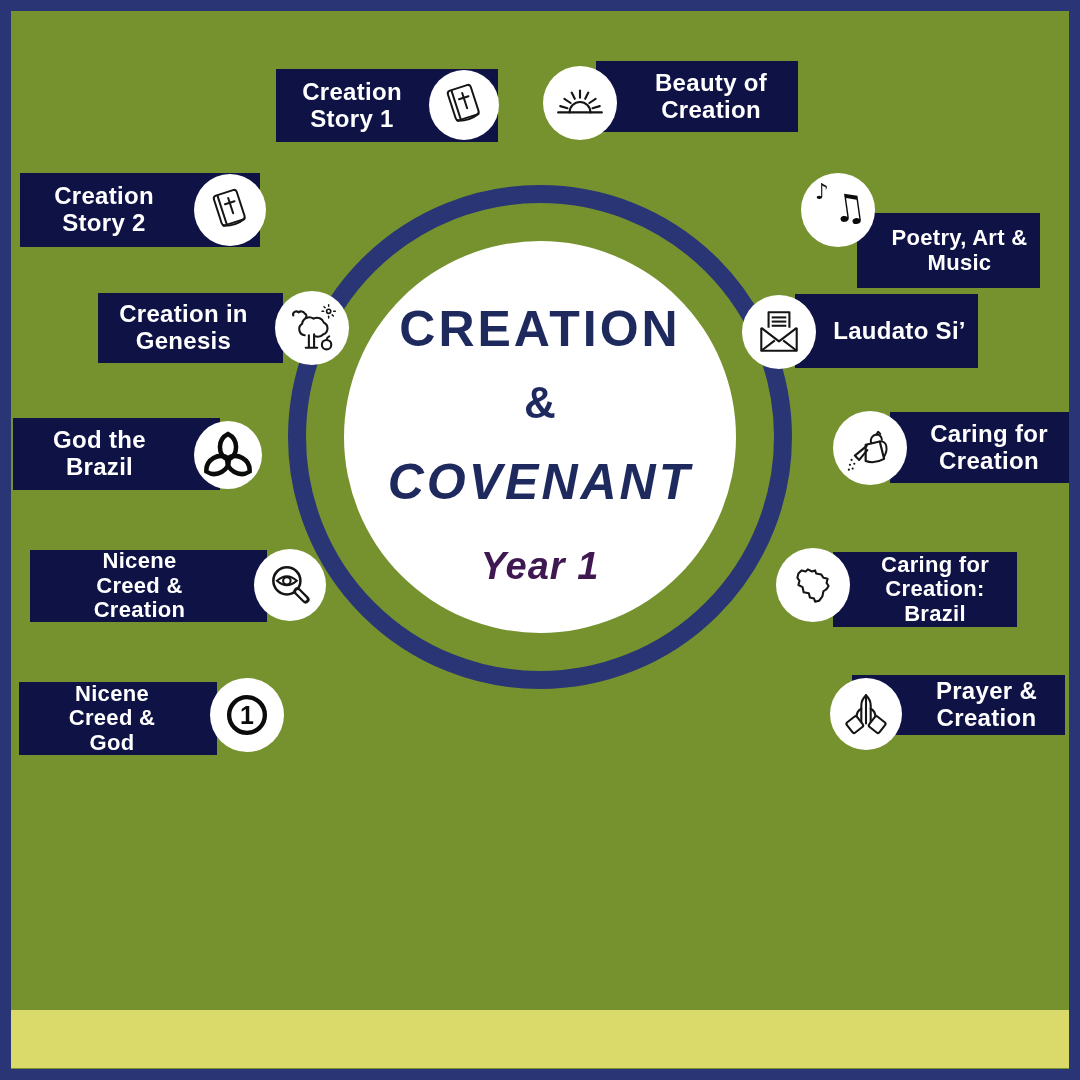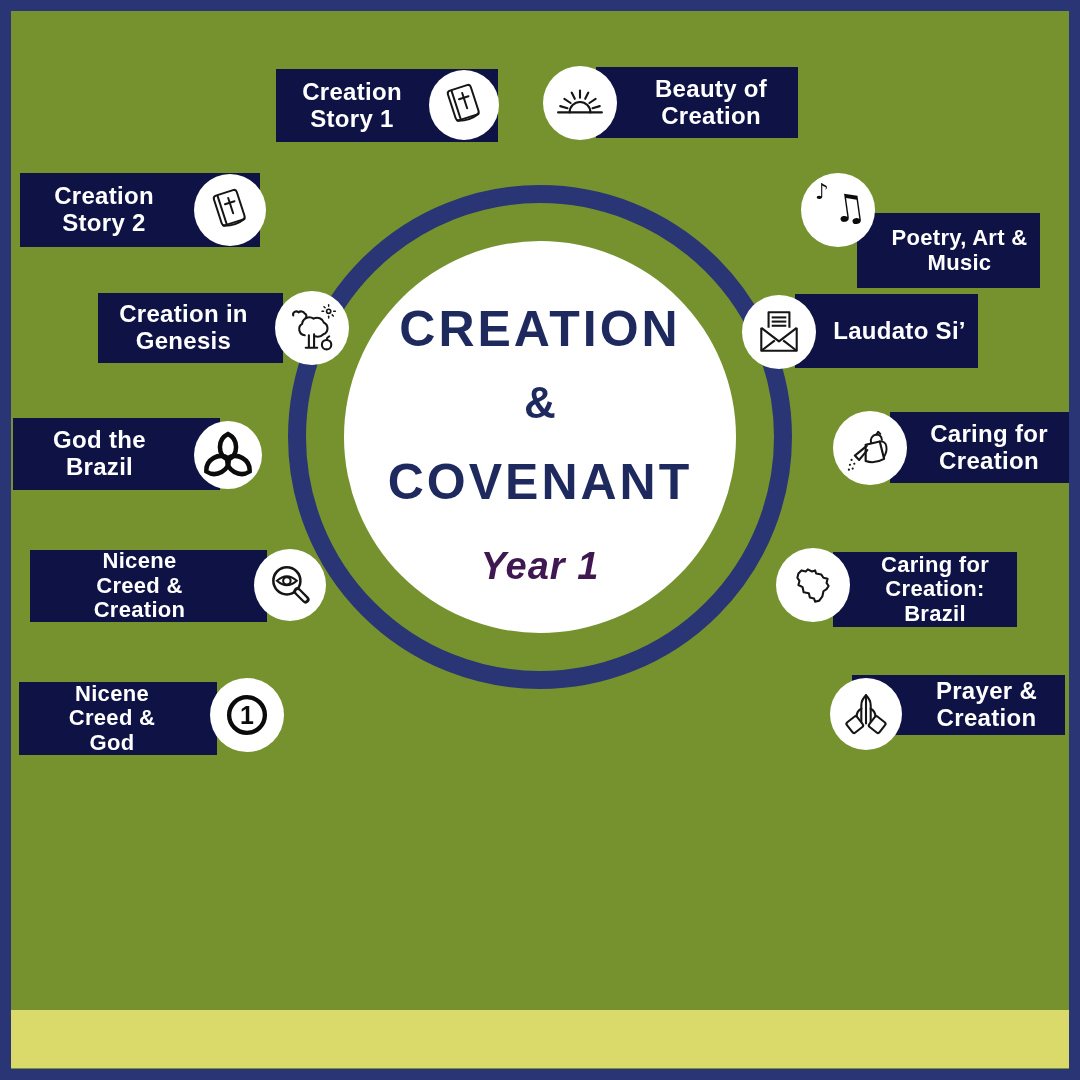--- a/index.html
+++ b/index.html
@@ -10,35 +10,35 @@
 
   
   .ring{position:absolute;left:288px;top:185px;width:504px;height:504px;border-radius:50%;
         border:18px solid #2A3575;box-sizing:border-box;z-index:2;}
   .disc{position:absolute;left:344px;top:241px;width:392px;height:392px;border-radius:50%;
         background:#ffffff;z-index:3;}
   .ctext{position:absolute;left:0;right:0;text-align:center;z-index:4;color:#1E2A5E;
          font-weight:700;letter-spacing:3px;}
   .title-top{top:300px;font-size:50px;}
   .title-amp{top:378px;font-size:44px;letter-spacing:0;}
-  .title-bottom{top:453px;font-size:50px;}
+  .title-bottom{top:453px;font-size:50px;font-style:italic;}
   .subtitle{top:545px;font-size:38px;font-style:italic;color:#3F1852;letter-spacing:1px;}
 
   
   .bar{position:absolute;background:#0E1245;color:#fff;display:flex;align-items:center;
        justify-content:center;text-align:center;font-weight:700;font-size:24px;line-height:1.12;
        letter-spacing:.3px;white-space:pre-line;box-sizing:border-box;z-index:5;}
   .icirc{position:absolute;background:#fff;border-radius:50%;display:flex;align-items:center;
          justify-content:center;z-index:6;}
   .icirc svg{display:block;}
   .small .bar{font-size:22px;text-align:center;}
 
   #t1 .bar{left:276px;top:69px;width:222px;height:73px;padding-right:70px;}
   #t1 .icirc{left:429px;top:70px;width:70px;height:70px;}
-  #t2 .bar{left:596px;top:67px;width:202px;height:71px;padding-left:28px;}
+  #t2 .bar{left:596px;top:61px;width:202px;height:71px;padding-left:28px;}
   #t2 .icirc{left:543px;top:66px;width:74px;height:74px;}
   #t3 .bar{left:20px;top:173px;width:240px;height:74px;padding-right:72px;}
   #t3 .icirc{left:194px;top:174px;width:72px;height:72px;}
   #t4 .bar{left:857px;top:173px;width:183px;height:75px;padding-left:22px;font-size:22px;margin-top:40px;}
   #t4 .icirc{left:801px;top:173px;width:74px;height:74px;}
   #t5 .bar{left:98px;top:293px;width:185px;height:70px;padding-right:14px;}
   #t5 .icirc{left:275px;top:291px;width:74px;height:74px;}
   #t6 .bar{left:795px;top:294px;width:183px;height:74px;padding-left:26px;}
   #t6 .icirc{left:742px;top:295px;width:74px;height:74px;}
   #t7 .bar{left:13px;top:418px;width:207px;height:72px;padding-right:34px;}

